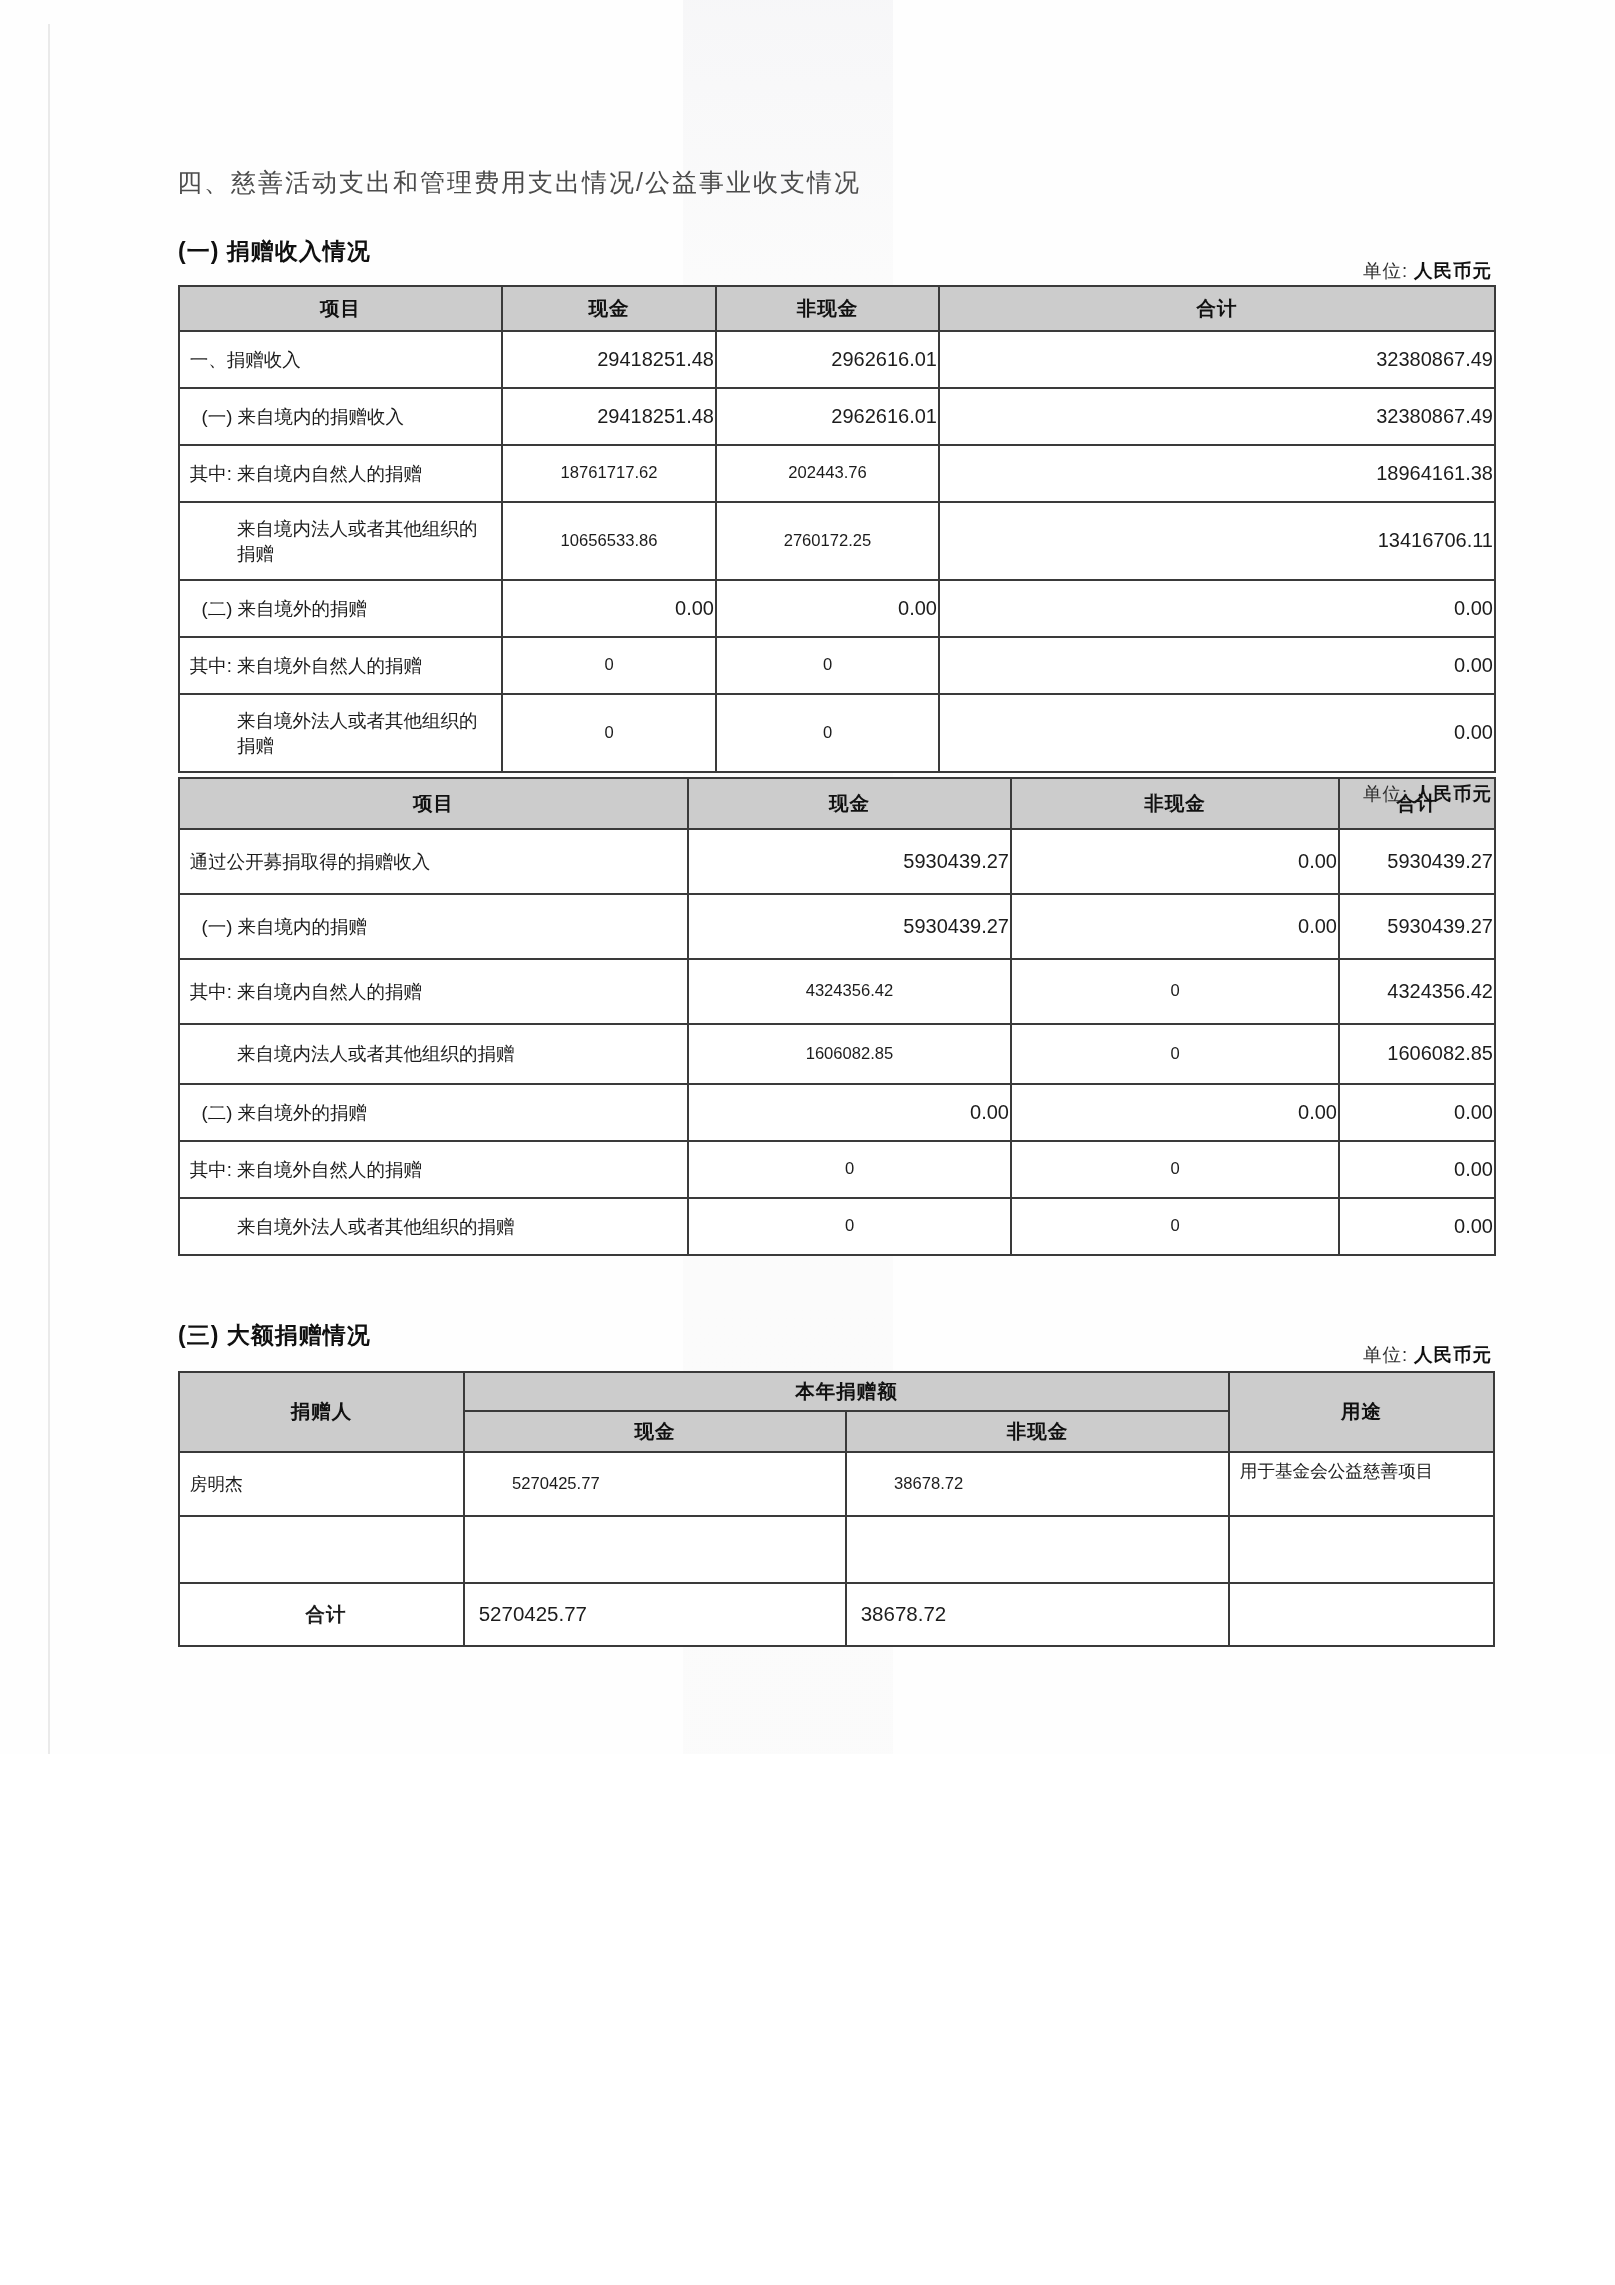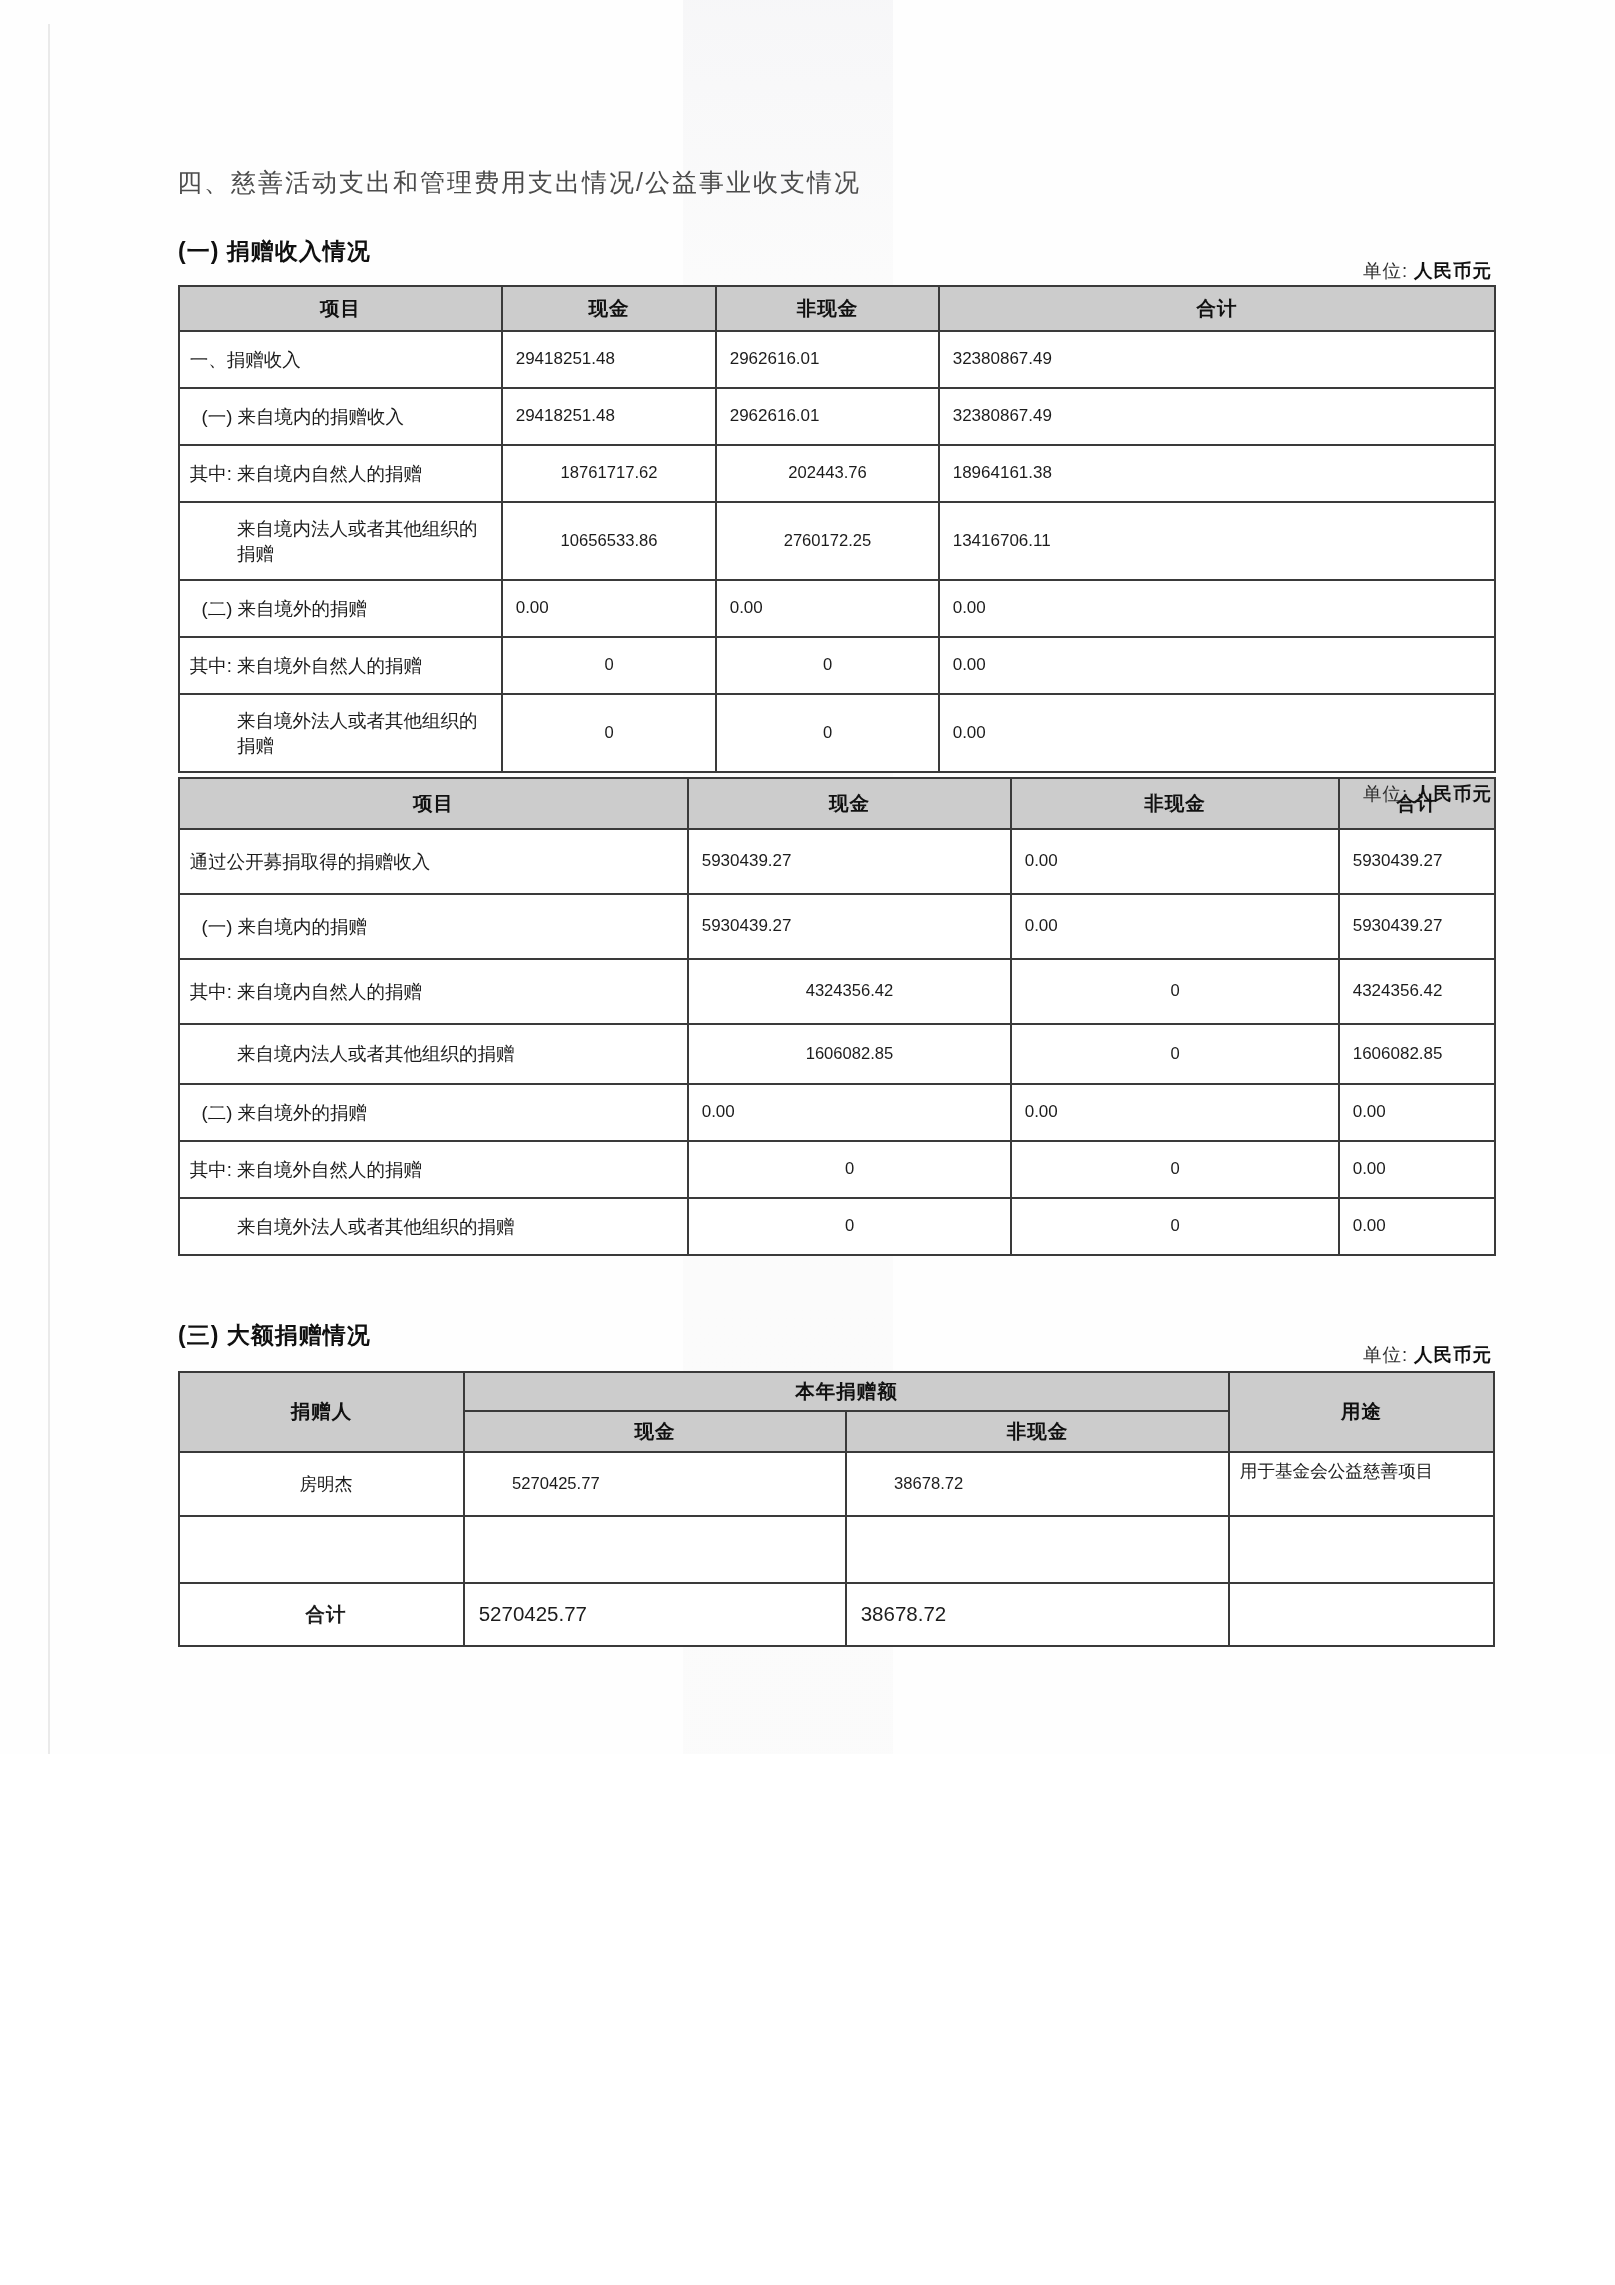--- a/index.html
+++ b/index.html
@@ -49,24 +49,24 @@
   .sec3 table.rpt { margin-top: 19.5px; }
   .rpt th, .rpt td { border: 2px solid #3a3a3a; overflow: hidden; }
   .rpt th {
     background: #cccccc; font-size: 19.5px; font-weight: bold; color: #111;
     text-align: center; letter-spacing: 1px; border-bottom-width: 2.9px;
   }
   .rpt .hdr2 th { border-bottom-width: 2.9px; }
   .rpt td.label { font-size: 18.5px; text-align: left; padding: 2px 5.9px 2px 9.8px; line-height: 25px; }
   .rpt td.ind1 { padding-left: 21.5px; }
   .rpt td.ind2 { padding-left: 57px; }
-  .rpt td.num-lg { font-size: 17px; text-align: left; padding-left: 12.7px; }
+  .rpt td.num-lg { font-size: 20px; text-align: right; padding-left: 12.7px; }
   .rpt td.num-sm { font-size: 16.6px; text-align: center; }
   
-  .rpt td.donor { font-size: 17.6px; text-align: center; padding-left: 9.8px; }
+  .rpt td.donor { font-size: 17.6px; text-align: left; padding-left: 9.8px; }
   .rpt td.t3num { font-size: 16.6px; text-align: left; padding-left: 47px; }
   .rpt td.purpose { font-size: 17.6px; text-align: left; vertical-align: top; padding: 7.8px 7.8px 0 9.8px; line-height: 23.4px; }
   .rpt td.donor-total { text-align: center; font-weight: bold; font-size: 19.5px; letter-spacing: 1px; }
   .rpt td.t3num-lg { font-size: 20.5px; text-align: left; padding-left: 13.7px; }
   
   .h42 td, .h42 th { height: 41px; }
   .h52 td { height: 51px; }
   .h74 td { height: 72px; }
   .h48 th { height: 47px; }
   .h60 td { height: 59px; }

